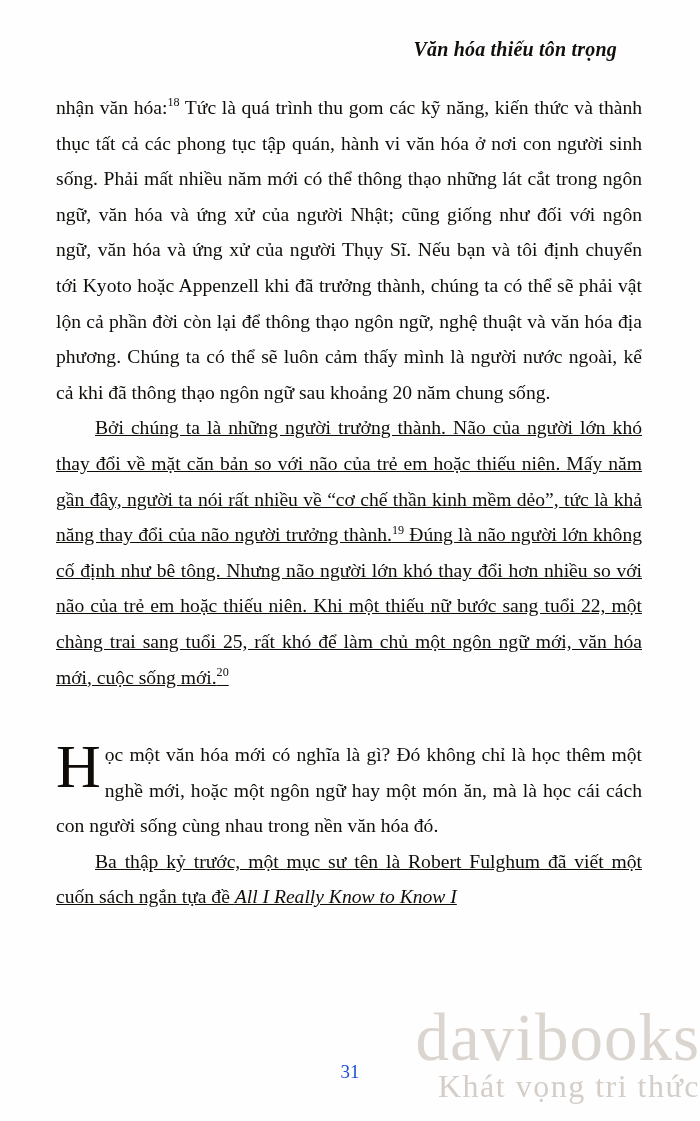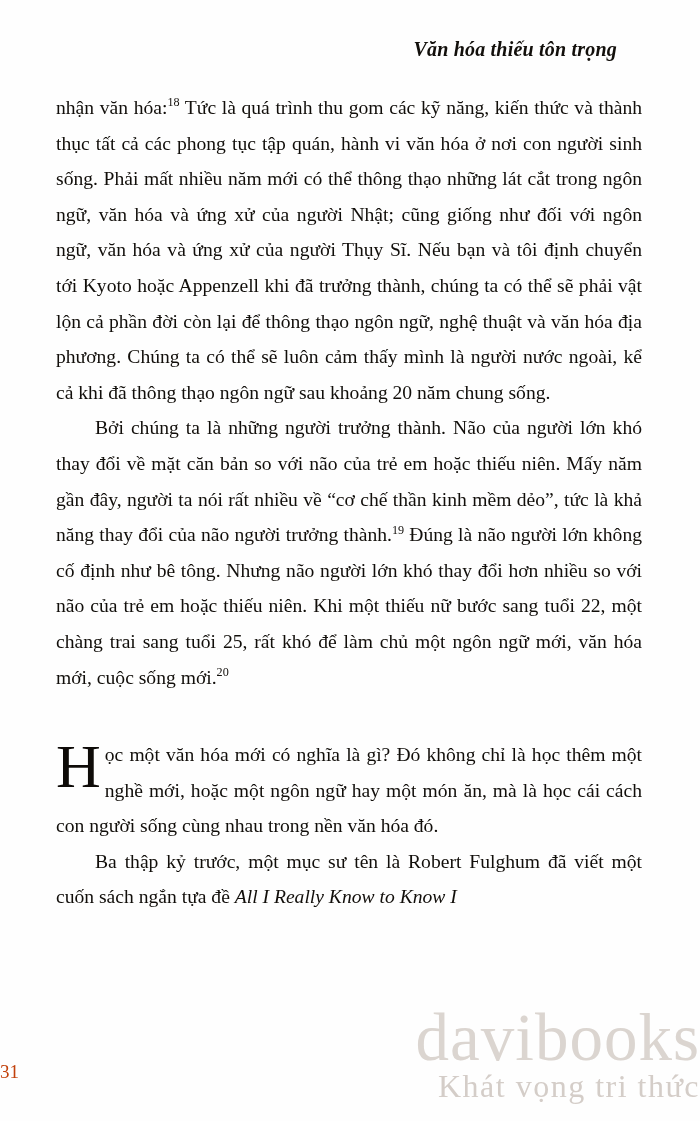--- a/index.html
+++ b/index.html
@@ -38,20 +38,21 @@
     margin: 0;
     font-size: 19.6px;
     line-height: 35.6px;
     text-align: justify;
     text-justify: inter-word;
     color: #110e0a;
     hyphens: none;
   }
   p.indent {
     text-indent: 39px;
+    text-decoration: underline;
   }
   sup {
     font-size: 0.62em;
     vertical-align: super;
     line-height: 0;
     margin-top: 12px;
   }
   .gap-small { height: 0px; }
   .gap-block { height: 42px; }
   .dropcap-para {
@@ -69,22 +70,23 @@
     padding: 4px 3px 0 0;
     margin-right: 1px;
     color: #0e0b08;
   }
   .italic-title { font-style: italic; }
   .page-number {
     position: absolute;
     left: 0;
     right: 0;
     bottom: 38px;
+    text-align: center;
     font-size: 19px;
-    color: #c2410c;
+    color: #1d4ed8;
   }
   
   .watermark {
     position: absolute;
     left: 0;
     right: 0;
     bottom: 18px;
     text-align: right;
     pointer-events: none;
     user-select: none;

